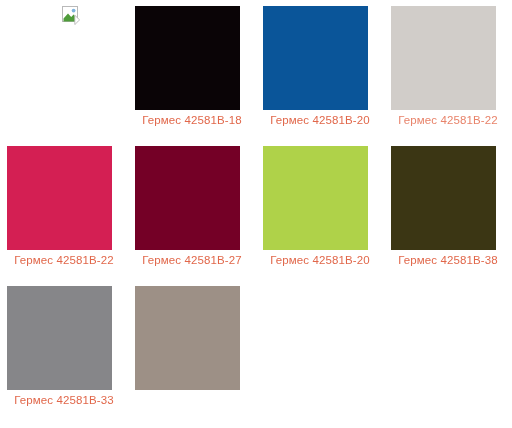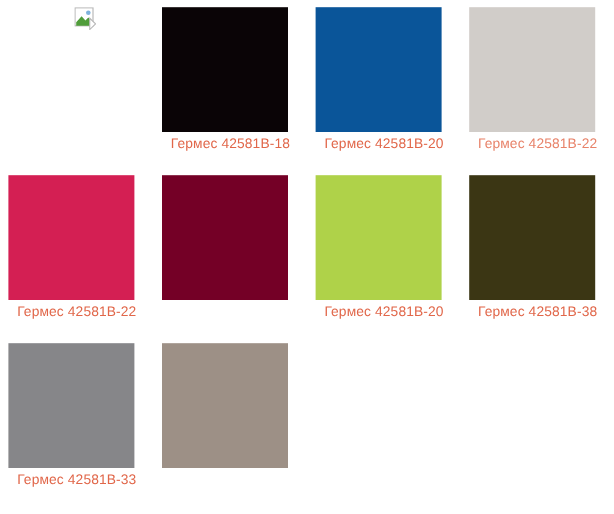--- a/index.html
+++ b/index.html
@@ -107,20 +107,21 @@
     </div>
     <div class="swatch-cell">
       <a class="swatch-link">
         <div class="swatch-chip" style="background: rgb(212, 31, 83);"></div>
         <div class="swatch-label">Гермес 42581В-22</div>
       </a>
     </div>
     <div class="swatch-cell">
       <a class="swatch-link">
         <div class="swatch-chip" style="background: rgb(116, 0, 38);"></div>
+        <div class="swatch-label">Гермес 42581В-27</div>
       </a>
     </div>
     <div class="swatch-cell">
       <a class="swatch-link">
         <div class="swatch-chip" style="background: rgb(175, 210, 73);"></div>
         <div class="swatch-label">Гермес 42581В-20</div>
       </a>
     </div>
     <div class="swatch-cell">
       <a class="swatch-link">

